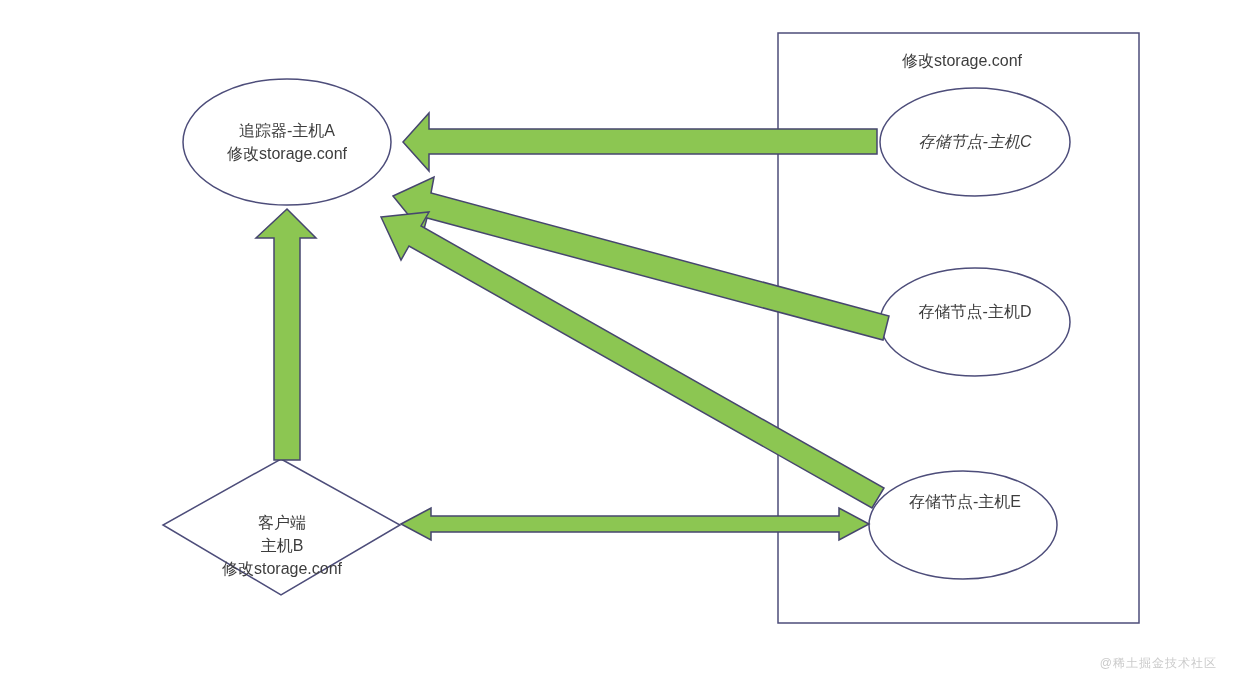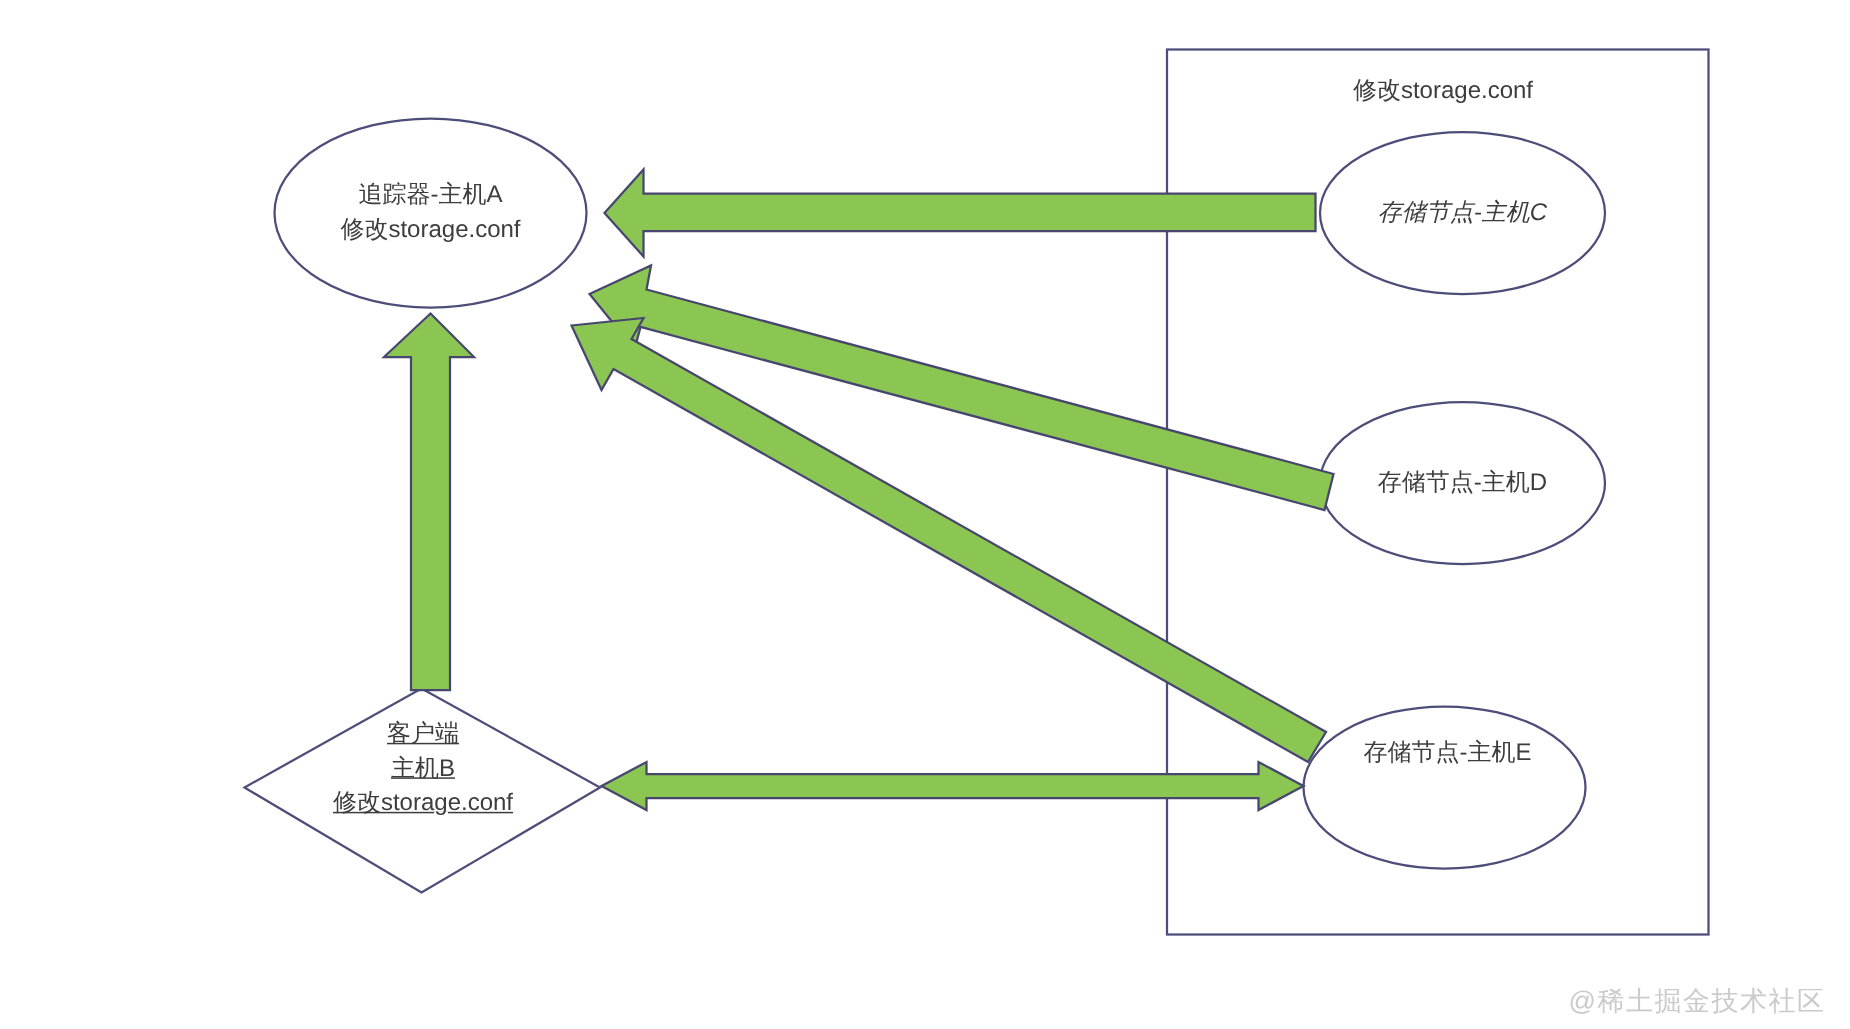--- a/index.html
+++ b/index.html
@@ -36,21 +36,21 @@
     text-align: center;
     color: #3d3d3d;
     font-size: 16px;
     white-space: nowrap;
   }
   .watermark {
     position: absolute;
     right: 16px;
     top: 655px;
     color: #cbcbcb;
-    font-size: 18px;
+    font-size: 12px;
     letter-spacing: 1px;
     white-space: nowrap;
   }
 </style>
 </head>
 <body>
 
 <div class="canvas">
 
   <svg width="1233" height="686" viewBox="0 0 1233 686">
@@ -80,25 +80,25 @@
 
   <div class="group-title" style="left:962px; top:61px;">修改storage.conf</div>
 
   <div class="node-label" style="left:287px; top:142px;text-align:center;">
     <div>追踪器-主机A</div>
     <div>修改storage.conf</div>
   </div>
 
   <div class="node-label" style="left:975px; top:142px;font-style:italic;">存储节点-主机C</div>
 
-  <div class="node-label" style="left:975px; top:322px;">存储节点-主机D</div>
+  <div class="node-label" style="left:975px; top:312px;">存储节点-主机D</div>
 
   <div class="node-label" style="left:965px; top:502px;">存储节点-主机E</div>
 
-  <div class="node-label" style="left:282px; top:513px;text-decoration:underline;">
+  <div class="node-label" style="left:282px; top:546px;">
     <div>客户端</div>
     <div>主机B</div>
     <div>修改storage.conf</div>
   </div>
 
   <div class="watermark">@稀土掘金技术社区</div>
 
 </div>
 
 </body></html>

